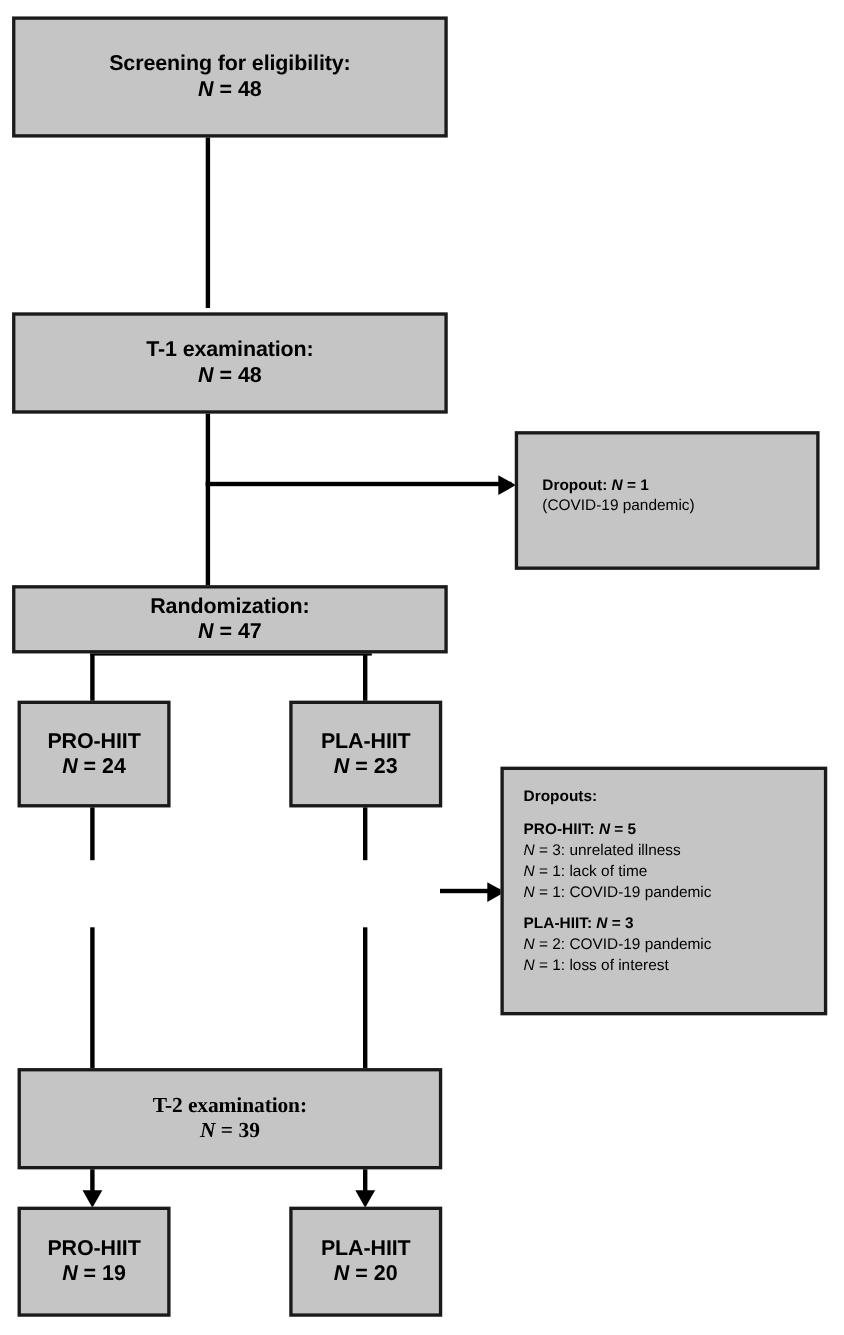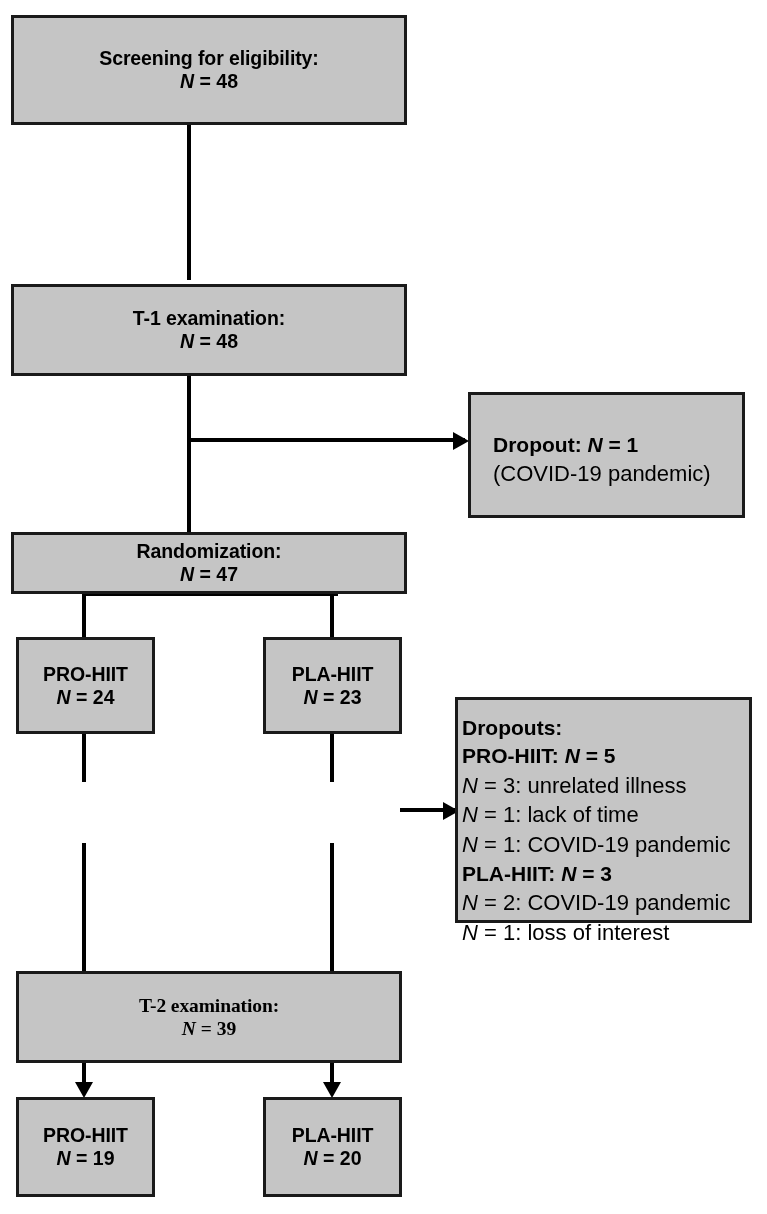--- a/index.html
+++ b/index.html
@@ -53,27 +53,27 @@
   .nitalic { font-style: italic; font-weight: bold; }
   .single {
     font-weight: bold;
     font-size: 20px;
     line-height: 1.2;
   }
 
   
   .dtitle {
     font-weight: bold;
-    font-size: 21px;
+    font-size: 14px;
     line-height: 1.35;
     white-space: nowrap;
   }
   .dsub {
     font-weight: normal;
-    font-size: 22px;
+    font-size: 14px;
     line-height: 1.35;
     white-space: nowrap;
     text-align: right;
   }
   .dgap { height: 11px; }
 
   
   .vline {
     position: absolute;
     background: #000000;
@@ -158,21 +158,21 @@
     <div class="line1">PRO-HIIT</div>
     <div class="line2"><span class="nitalic">N</span> = <span>24</span></div>
   </div>
 
   <div class="box" style="left:263px; top:637px; width:139px; height:97px;">
     <div class="line1">PLA-HIIT</div>
     <div class="line2"><span class="nitalic">N</span> = <span>23</span></div>
   </div>
 
 
-  <div class="box left-align" style="left:455px; top:697px; width:297px; height:226px; padding:14px 0 0 4px;">
+  <div class="box left-align" style="left:455px; top:697px; width:297px; height:226px; padding:14px 0 0 18px;">
     <div class="dtitle">Dropouts:</div>
     <div class="dgap"></div>
     <div class="dtitle"><span>PRO-HIIT: </span><span class="nitalic">N</span><span> = 5</span></div>
     <div class="dsub"><span class="nitalic" style="font-weight:normal;">N</span><span> = 3: unrelated illness</span></div>
     <div class="dsub"><span class="nitalic" style="font-weight:normal;">N</span><span> = 1: lack of time</span></div>
     <div class="dsub"><span class="nitalic" style="font-weight:normal;">N</span><span> = 1: COVID-19 pandemic</span></div>
     <div class="dgap"></div>
     <div class="dtitle"><span>PLA-HIIT: </span><span class="nitalic">N</span><span> = 3</span></div>
     <div class="dsub"><span class="nitalic" style="font-weight:normal;">N</span><span> = 2: COVID-19 pandemic</span></div>
     <div class="dsub"><span class="nitalic" style="font-weight:normal;">N</span><span> = 1: loss of interest</span></div>

